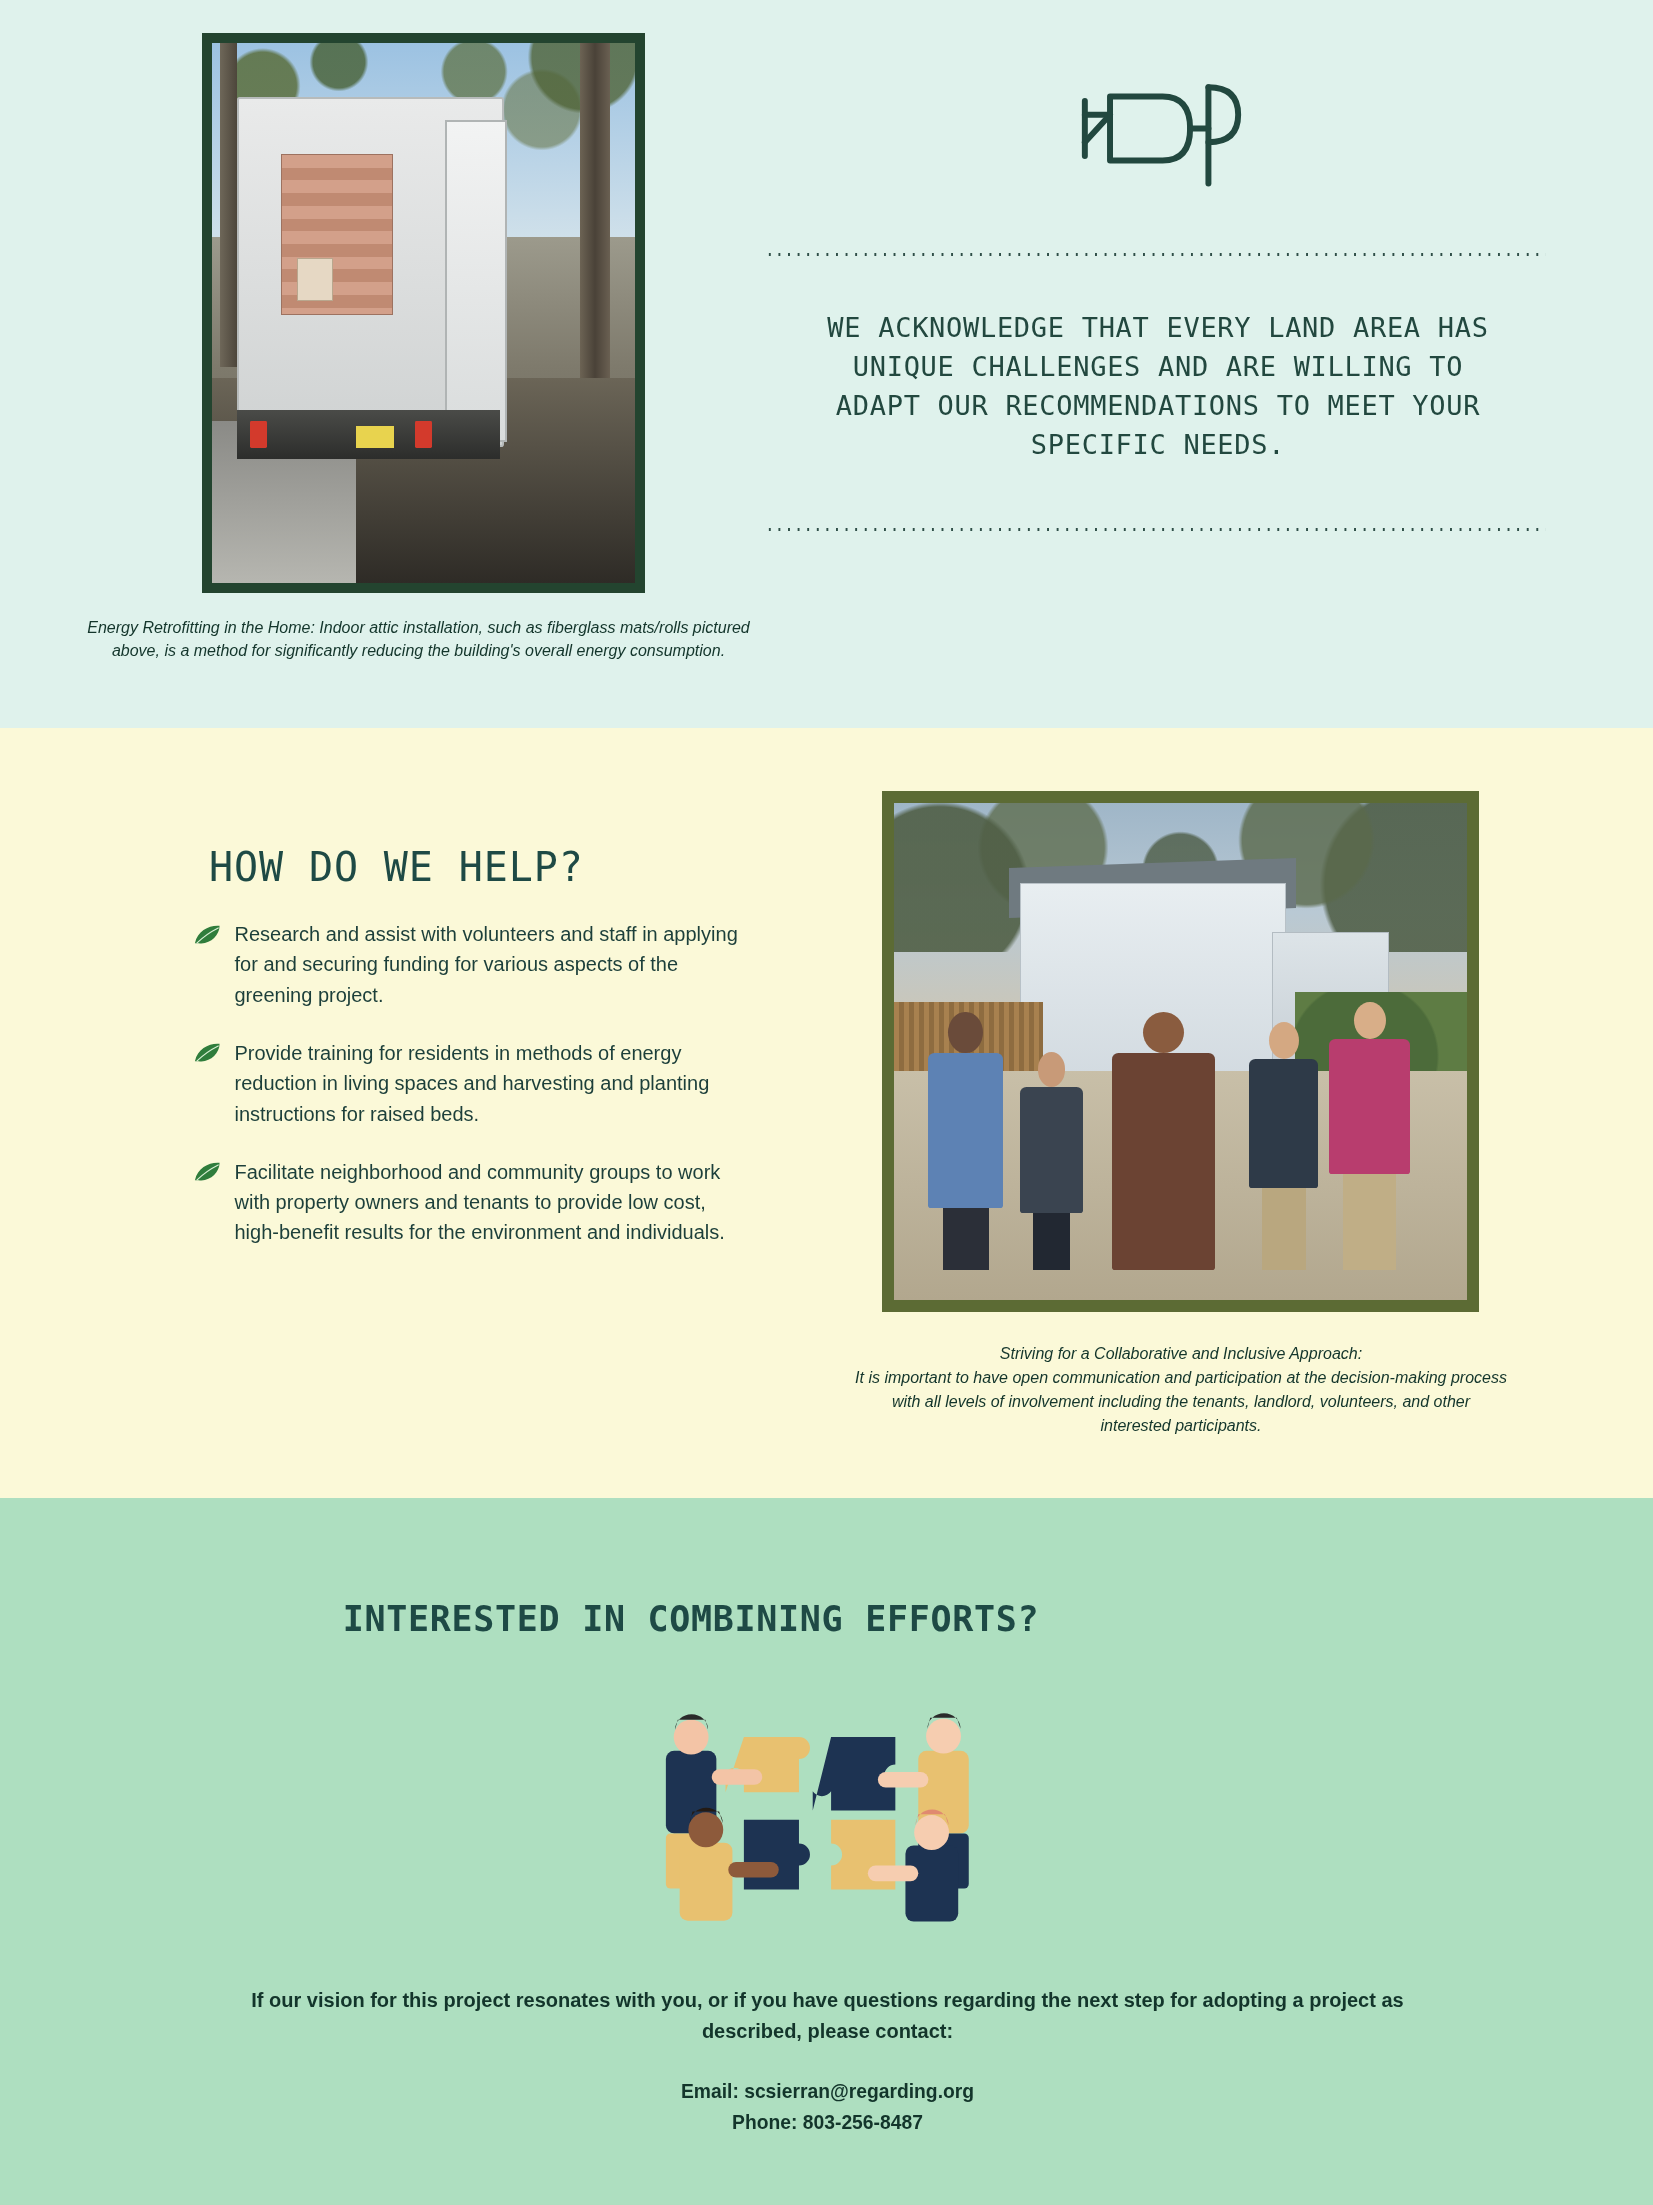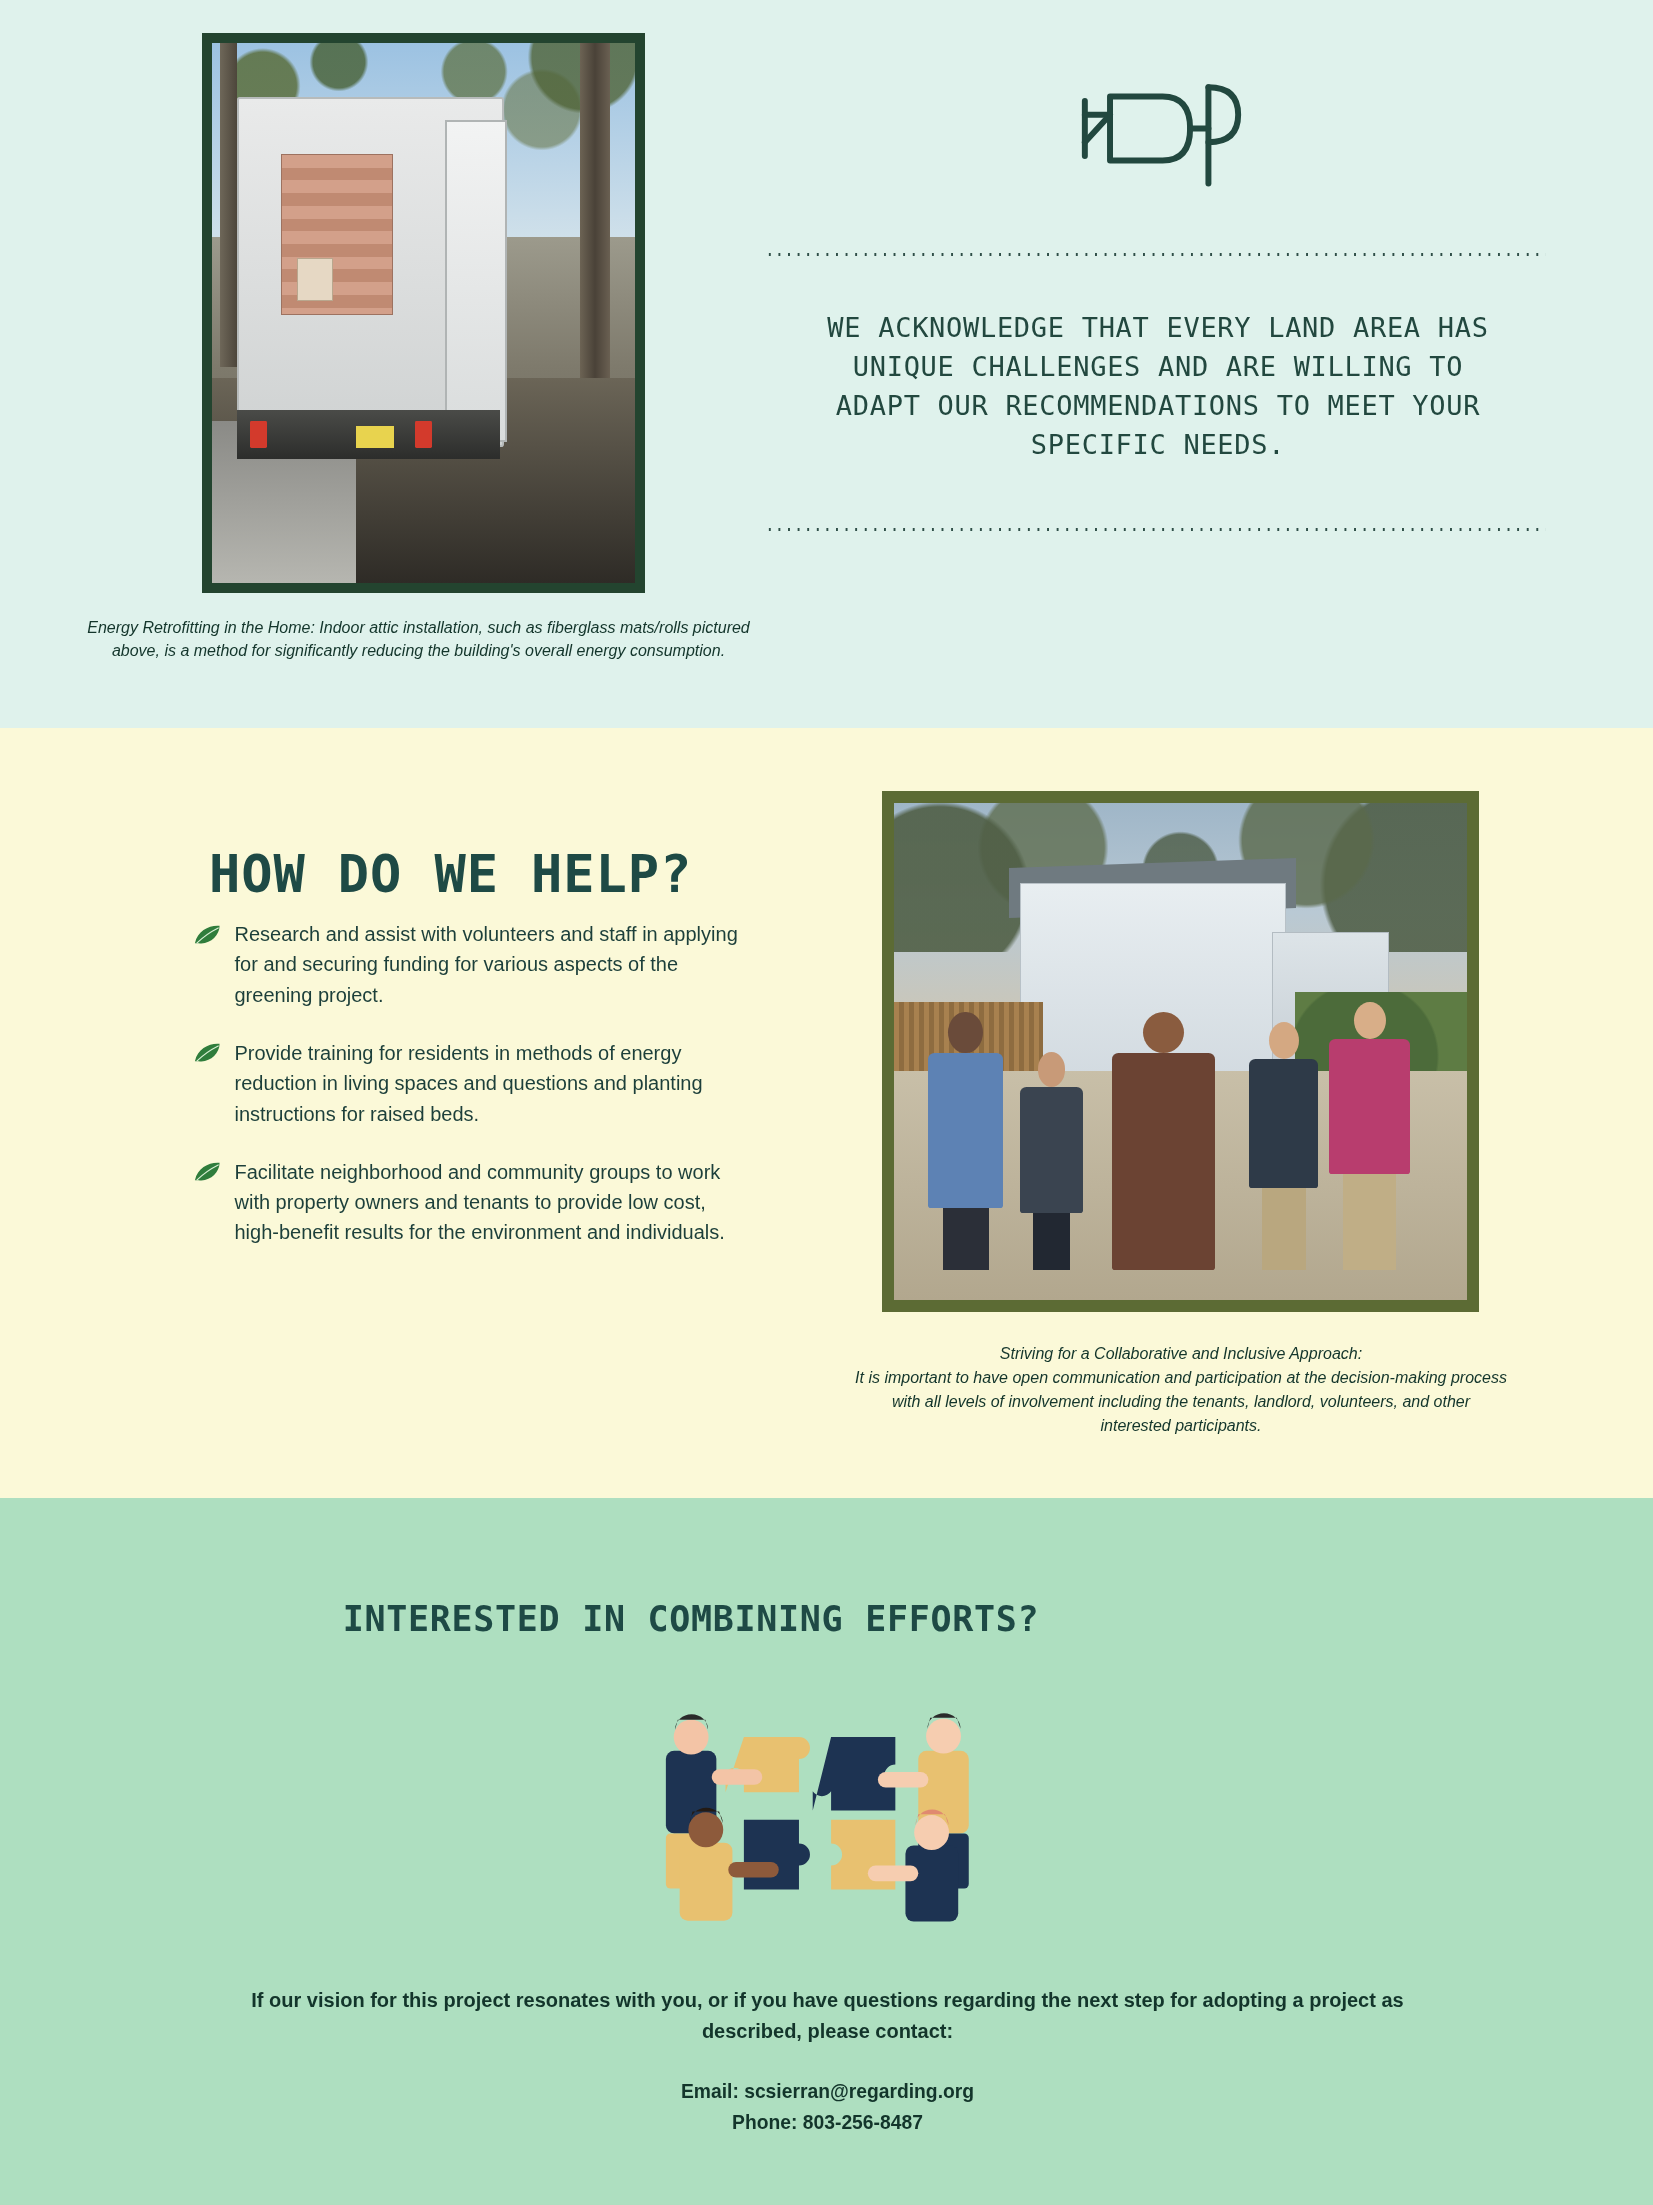--- a/index.html
+++ b/index.html
@@ -119,21 +119,21 @@
   }
 
   
   .section-2 {
     position:absolute; left:0; top:728px; width:1654px; height:770px;
     background:#fbf9d8;
   }
   .h2-title {
     position:absolute; left:209px; top:844px;
     font-family: "DejaVu Sans Mono", monospace;
-    font-weight:700; font-size:52px; letter-spacing: 0.9px;
+    font-weight:400; font-size:40px; letter-spacing: 0.9px;
     color:#1e4a45;
   }
   .bullets {
     position:absolute; left:193px; top:919px; width:551px;
   }
   .bullet-row {
     display:flex; align-items:flex-start; margin-bottom:27.6px;
   }
   .leaf-icon {
     width: 28.5px; min-width:28.5px; height: 21px; margin-right: 13px; margin-top: 4.6px;
@@ -304,21 +304,21 @@
       </span>
       <span class="bullet-text">Research and assist with volunteers and staff in applying for and securing funding for various aspects of the greening project.</span>
     </div>
     <div class="bullet-row">
       <span class="leaf-icon">
         <svg viewBox="0 0 62 46" width="28.5" height="21" aria-hidden="true">
           <path d="M4 42 C10 14 36 2 58 4 C58 26 36 46 12 42 Z" fill="#2f7d3c"></path>
           <path d="M8 42 C22 28 40 16 56 8" stroke="#d9f0d4" stroke-width="2.5" fill="none"></path>
         </svg>
       </span>
-      <span class="bullet-text">Provide training for residents in methods of energy reduction in living spaces and questions and planting instructions for raised beds.</span>
+      <span class="bullet-text">Provide training for residents in methods of energy reduction in living spaces and harvesting and planting instructions for raised beds.</span>
     </div>
     <div class="bullet-row">
       <span class="leaf-icon">
         <svg viewBox="0 0 62 46" width="28.5" height="21" aria-hidden="true">
           <path d="M4 42 C10 14 36 2 58 4 C58 26 36 46 12 42 Z" fill="#2f7d3c"></path>
           <path d="M8 42 C22 28 40 16 56 8" stroke="#d9f0d4" stroke-width="2.5" fill="none"></path>
         </svg>
       </span>
       <span class="bullet-text">Facilitate neighborhood and community groups to work with property owners and tenants to provide low cost, high-benefit results for the environment and individuals.</span>
     </div>

